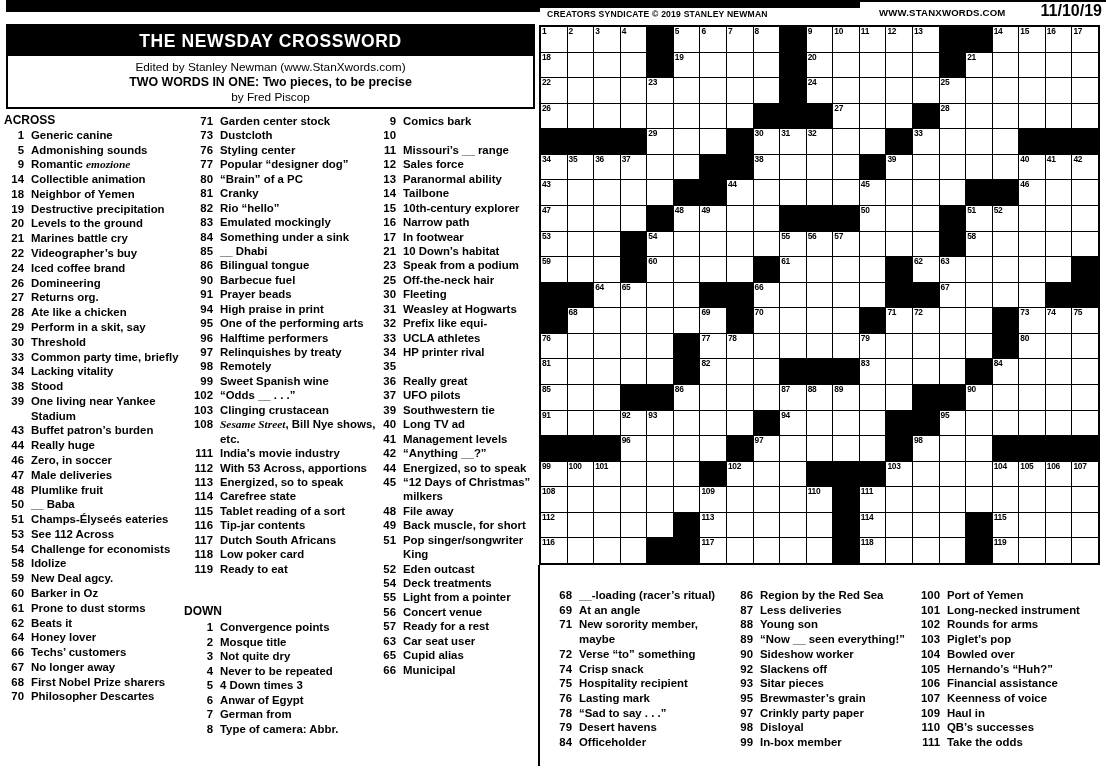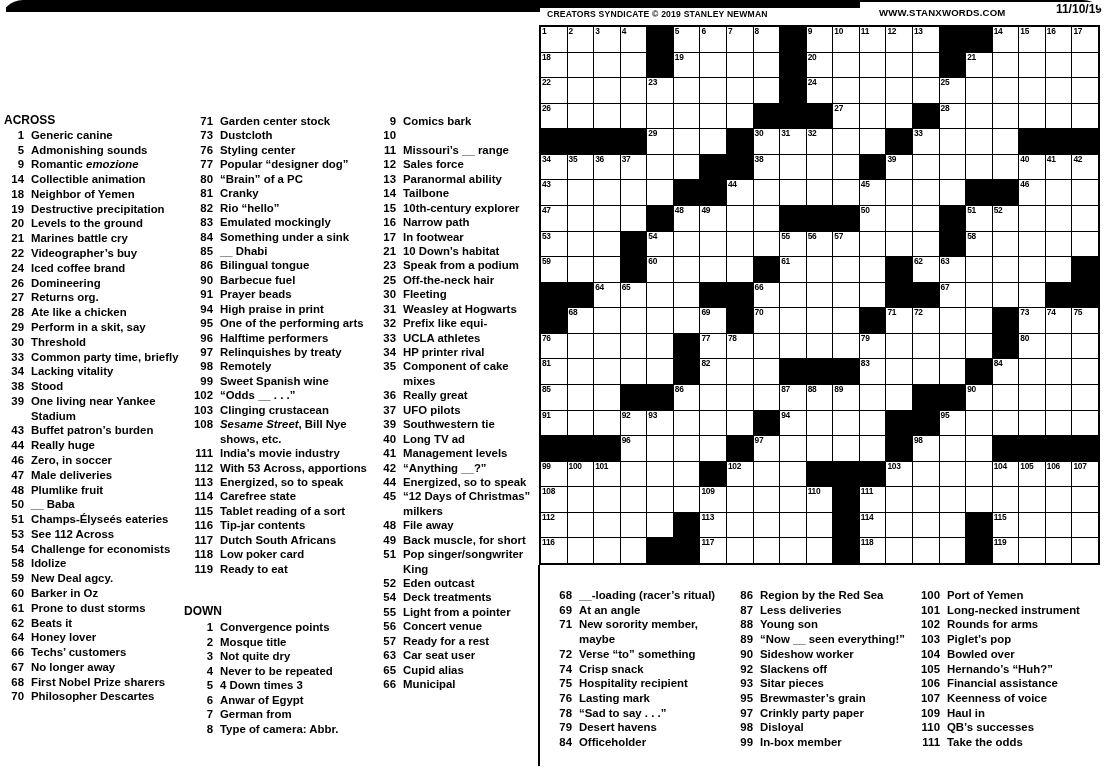--- a/index.html
+++ b/index.html
@@ -1,23 +1,23 @@
 <!DOCTYPE html>
 <html><head>
 <meta charset="utf-8">
 <style>
   html,body{margin:0;padding:0;background:#fff;}
   #page{position:relative;width:1106px;height:771px;background:#fff;overflow:hidden;
-        font-family:"Liberation Sans","DejaVu Sans",sans-serif;color:#000;border-radius:23px;}
+        font-family:"Liberation Sans","DejaVu Sans",sans-serif;color:#000;}
   .bar1{position:absolute;left:6px;top:0;width:534px;height:12px;background:#000;}
   .bar2{position:absolute;left:540px;top:0;width:320px;height:8px;background:#000;}
   .bar3{position:absolute;left:860px;top:0;width:246px;height:2px;background:#000;}
   .syn{position:absolute;left:547px;top:9px;font-size:8.6px;font-weight:bold;letter-spacing:0.2px;}
   .site{position:absolute;left:879px;top:7px;font-size:9.6px;font-weight:bold;letter-spacing:0.2px;}
-  .pdate{position:absolute;right:4px;top:2px;font-size:12px;font-weight:bold;}
+  .pdate{position:absolute;right:4px;top:2px;font-size:16px;font-weight:bold;}
   .titlebox{position:absolute;left:6px;top:24px;width:529px;height:85px;border:2px solid #000;box-sizing:border-box;background:#fff;}
   .masthead{background:#000;color:#fff;text-align:center;font-weight:bold;font-size:17.5px;letter-spacing:0.6px;padding:5px 0 4px 0;}
   .edited{font-size:11.8px;text-align:center;margin-top:4px;}
   .theme{font-size:12.4px;font-weight:bold;text-align:center;margin-top:1px;}
   .byline{font-size:11.8px;text-align:center;margin-top:1px;}
   .clue-col{position:absolute;font-size:11.4px;font-weight:bold;}
   .clue{display:flex;}
   .cnum{text-align:right;padding-right:7px;flex:none;}
   .ctxt{flex:1;}
   .clue-header{font-weight:bold;font-size:12px;}
@@ -34,34 +34,40 @@
   #bcol2 .cnum{width:22px;}
   #bcol3{left:912px;top:588px;width:190px;line-height:14.7px;}
   #bcol3 .cnum{width:28px;}
   #xw-grid{position:absolute;left:539px;top:25px;width:561px;height:540px;box-sizing:border-box;
            border:2px solid #000;background:#000;display:grid;
            grid-template-columns:repeat(21,1fr);grid-template-rows:repeat(21,1fr);gap:1px;}
   .cell{background:#fff;position:relative;}
   .cell.blk{background:#000;}
   .cellnum{position:absolute;top:0px;left:1px;font-size:8.4px;font-weight:bold;line-height:9px;letter-spacing:-0.3px;}
   .vrule{position:absolute;left:538px;top:565px;width:2px;height:201px;background:#000;}
-  i{font-style:italic;}
+  i{font-style:italic;font-family:Liberation Serif, serif;}
 </style>
 </head>
 <body>
 
 <div id="page">
 
   <div class="bar1"></div>
   <div class="bar2"></div>
   <div class="bar3"></div>
   <div class="syn">CREATORS SYNDICATE © 2019 STANLEY NEWMAN</div>
   <div class="site">WWW.STANXWORDS.COM</div>
   <div class="pdate">11/10/19</div>
 
+  <div class="titlebox">
+    <div class="masthead">THE NEWSDAY CROSSWORD</div>
+    <div class="edited">Edited by Stanley Newman (www.StanXwords.com)</div>
+    <div class="theme">TWO WORDS IN ONE: Two pieces, to be precise</div>
+    <div class="byline">by Fred Piscop</div>
+  </div>
 
   <div class="clue-col" id="col1">
     <div class="clue-header">ACROSS</div>
     <div>
         <div class="clue">
           <span class="cnum">1</span>
           <span class="ctxt">Generic canine</span>
         </div>
         <div class="clue">
           <span class="cnum">5</span>
@@ -442,21 +448,20 @@
         <div class="clue">
           <span class="cnum">33</span>
           <span class="ctxt">UCLA athletes</span>
         </div>
         <div class="clue">
           <span class="cnum">34</span>
           <span class="ctxt">HP printer rival</span>
         </div>
         <div class="clue">
           <span class="cnum">35</span>
-          <span class="ctxt">Component of cake mixes</span>
         </div>
         <div class="clue">
           <span class="cnum">36</span>
           <span class="ctxt">Really great</span>
         </div>
         <div class="clue">
           <span class="cnum">37</span>
           <span class="ctxt">UFO pilots</span>
         </div>
         <div class="clue">

